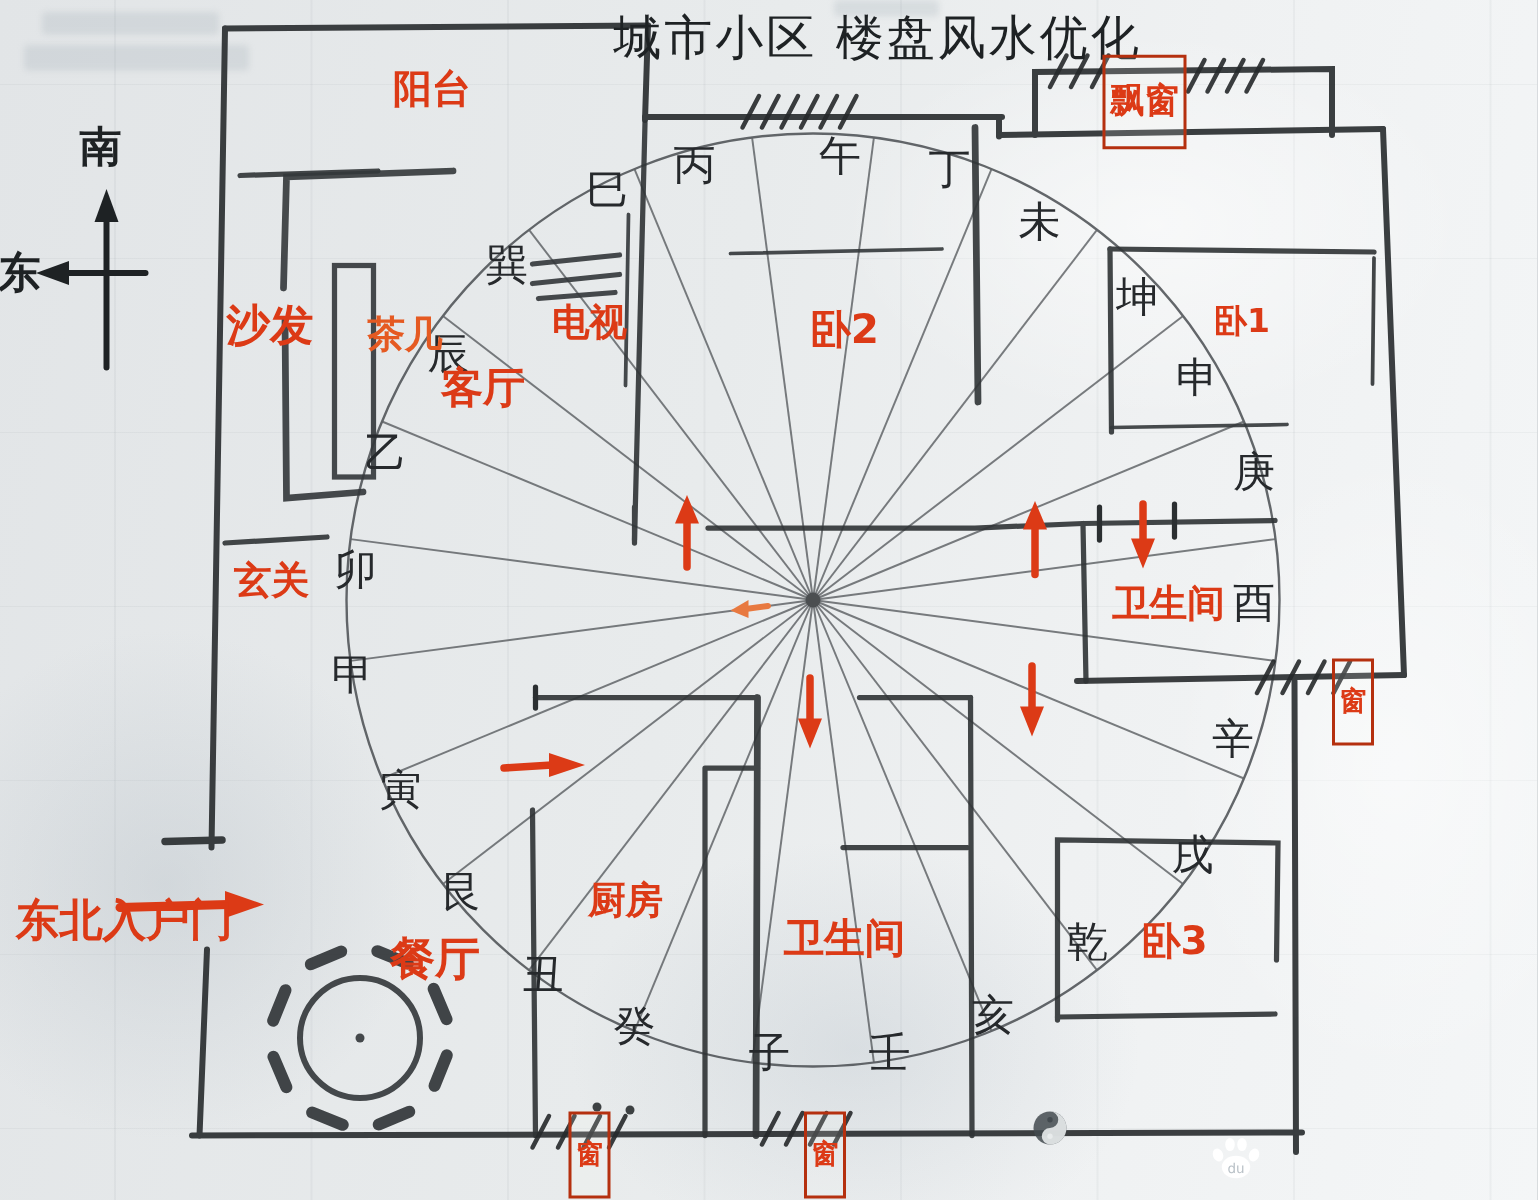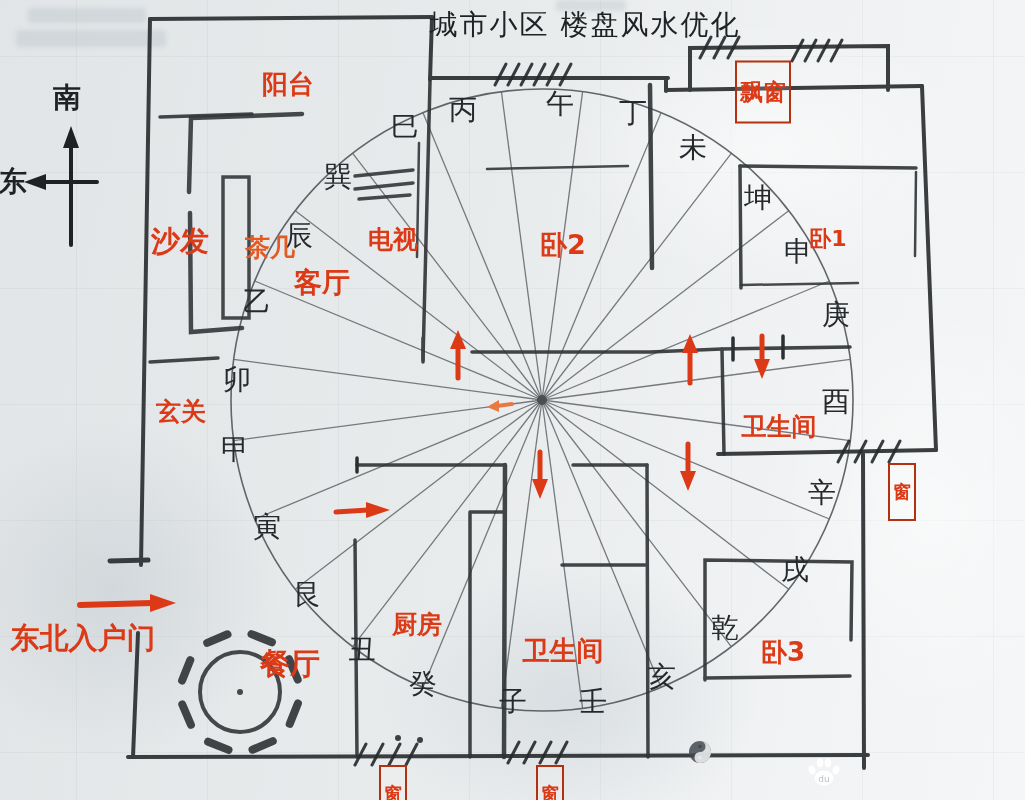--- a/index.html
+++ b/index.html
@@ -15,24 +15,24 @@
     background-size:131px 116px;background-position:-55px -60px;
   }
   .glare{position:absolute;border-radius:50%;pointer-events:none;}
   .g1{left:560px;top:20px;width:420px;height:260px;background:radial-gradient(closest-side,rgba(255,255,255,.55),transparent);}
   .g2{left:780px;top:300px;width:300px;height:420px;background:radial-gradient(closest-side,rgba(255,255,255,.5),transparent);}
   .g3{left:-60px;top:420px;width:340px;height:340px;background:radial-gradient(closest-side,rgba(176,186,194,.35),transparent);}
   .g4{left:380px;top:560px;width:380px;height:280px;background:radial-gradient(closest-side,rgba(168,180,190,.28),transparent);}
   .ghost{position:absolute;background:rgba(150,162,172,.22);filter:blur(2px);border-radius:3px;}
   svg{position:absolute;left:0;top:0;}
   .label{position:absolute;transform:translate(-50%,-50%);white-space:nowrap;line-height:1;}
-  .red{color:#dc3a16;font-weight:700;margin-top:24px;}
+  .red{color:#dc3a16;font-weight:700;}
   .dir{color:#26292c;font-weight:400;}
   .boxed{border:2px solid #b5300f;padding:18px 3px;background:rgba(255,252,250,.15);}
-  .title{font-size:28px;color:#1e2224;letter-spacing:2px;font-weight:400;text-align:right;}
+  .title{font-size:32px;color:#1e2224;letter-spacing:2px;font-weight:400;text-align:right;}
   .compass-char{font-size:28px;color:#1e2224;font-weight:700;}
   .watermark{
     font-size:27px;color:rgba(255,255,255,.95);font-weight:400;letter-spacing:1px;
     text-shadow:0 0 3px rgba(140,150,158,.9),0 0 1px rgba(140,150,158,.9);
   }
 </style>
 </head>
 <body>
 
 <div id="board">

